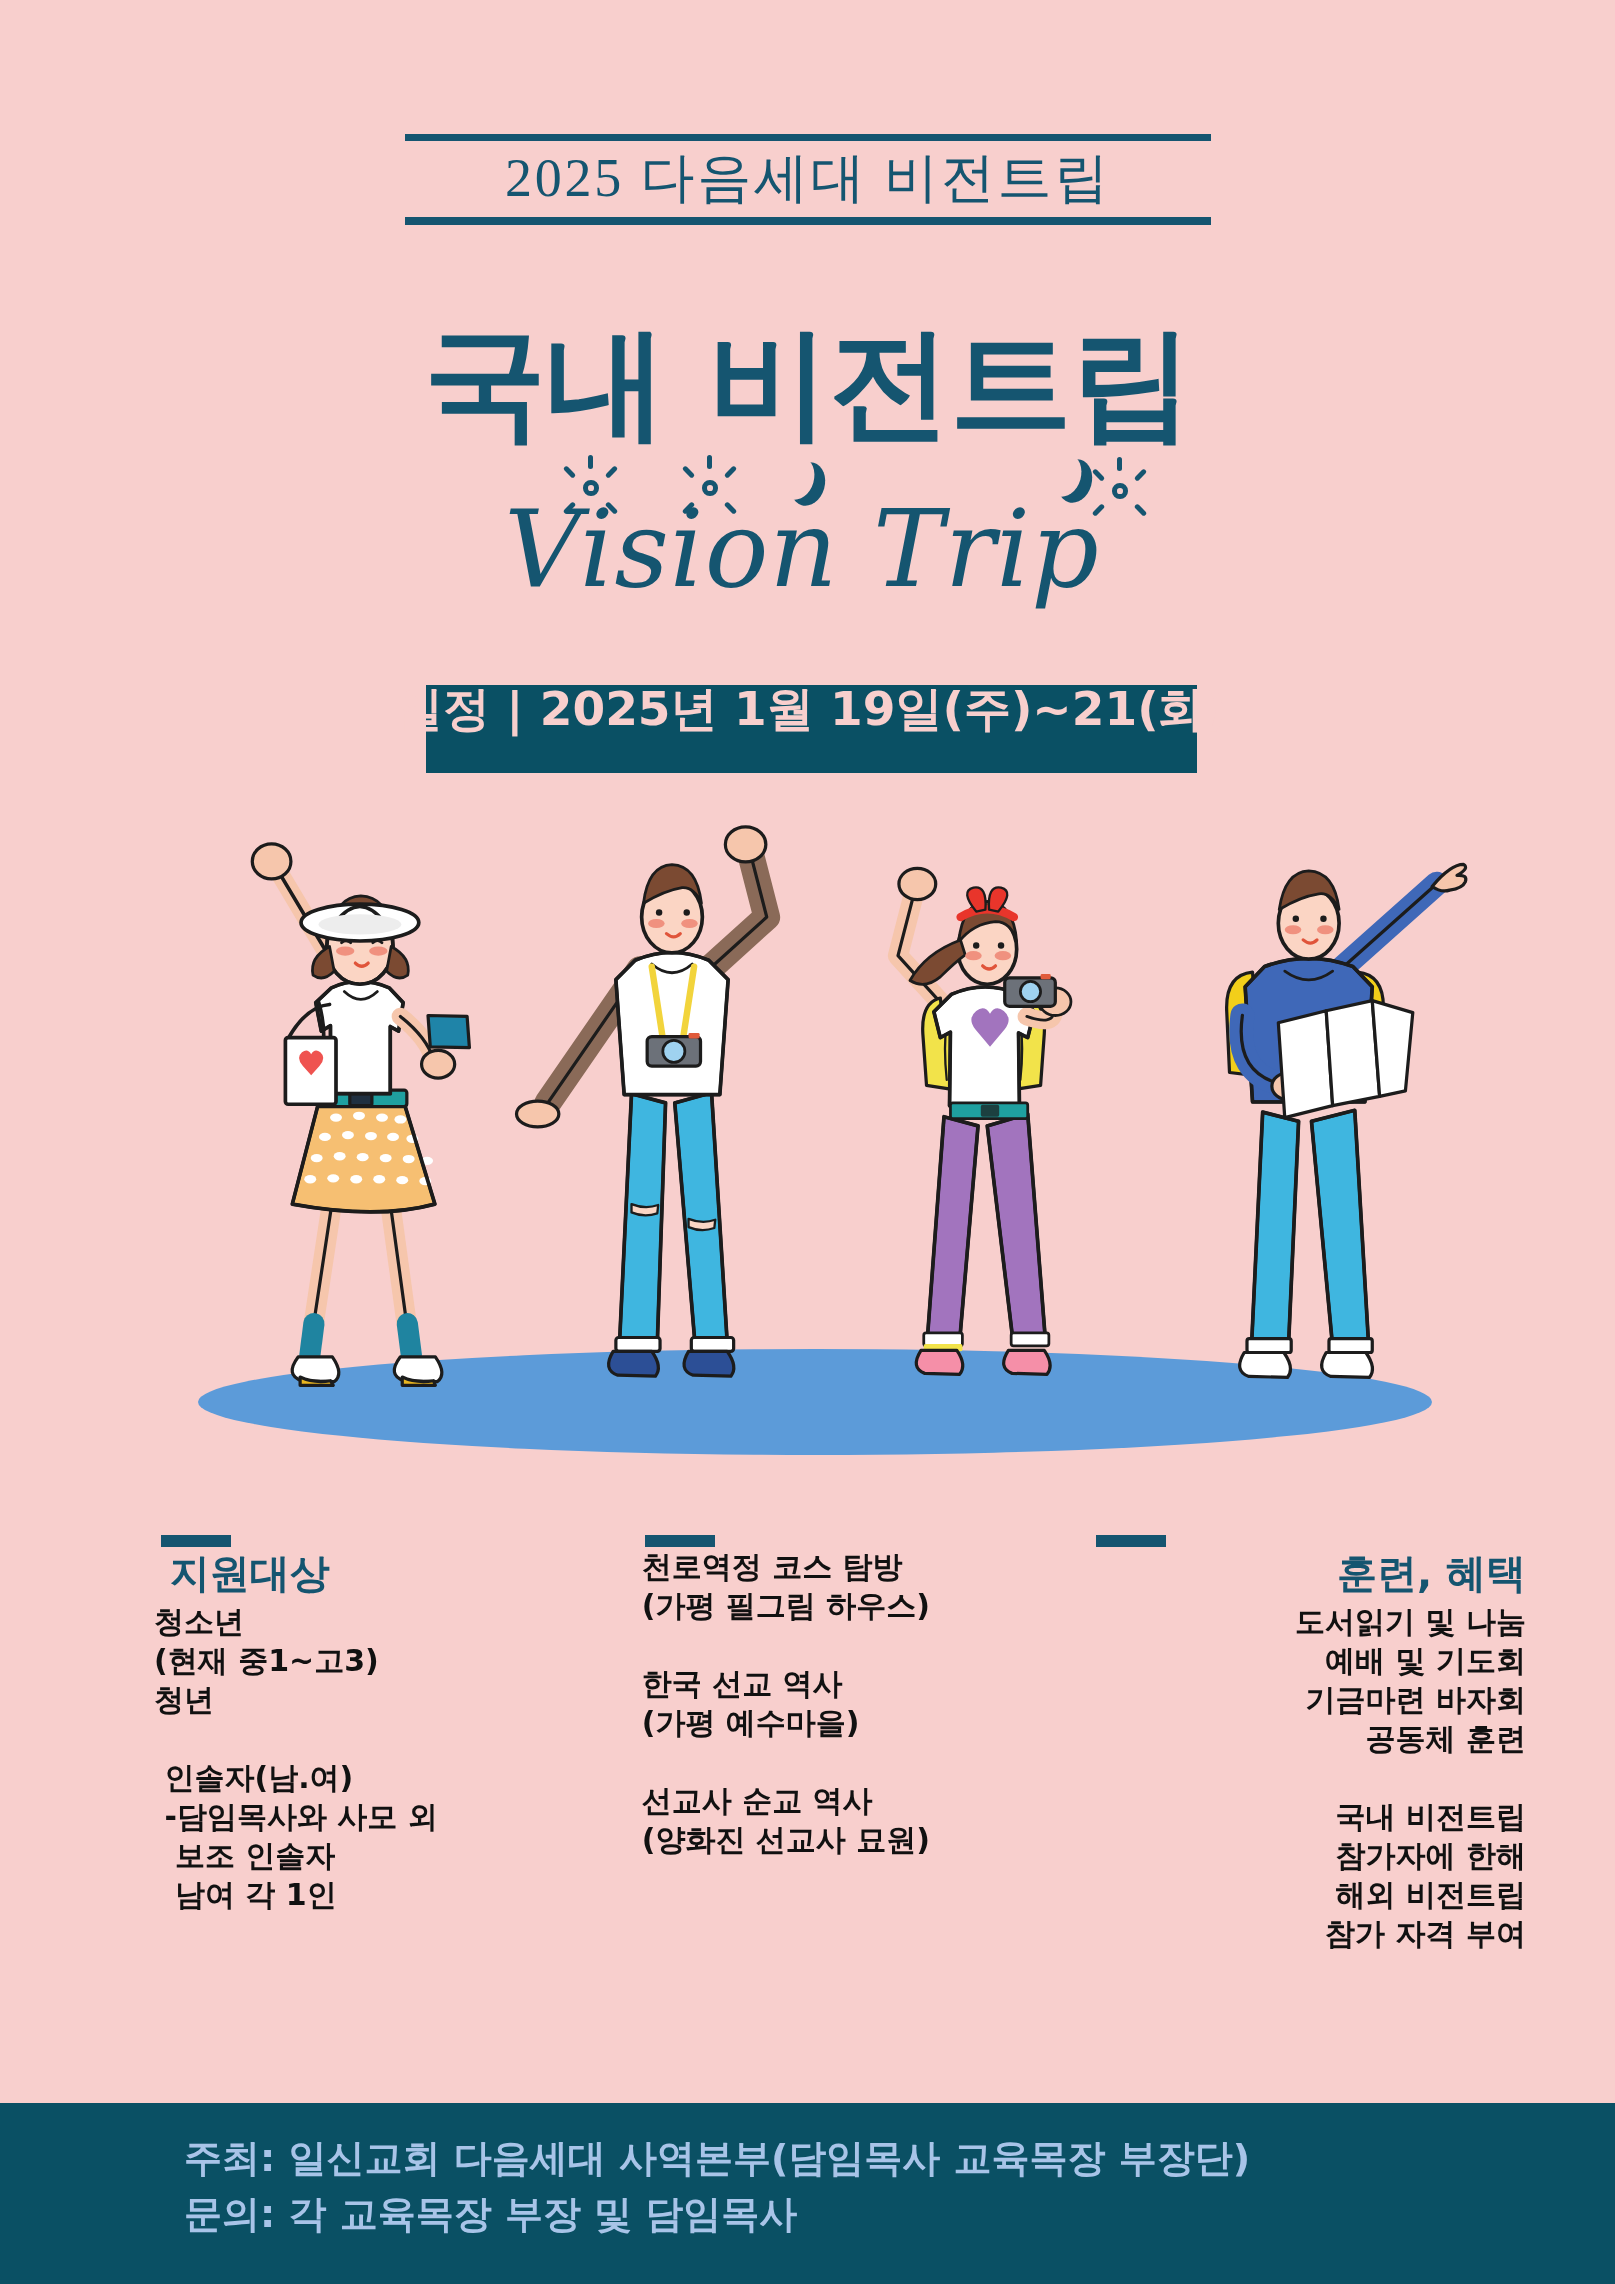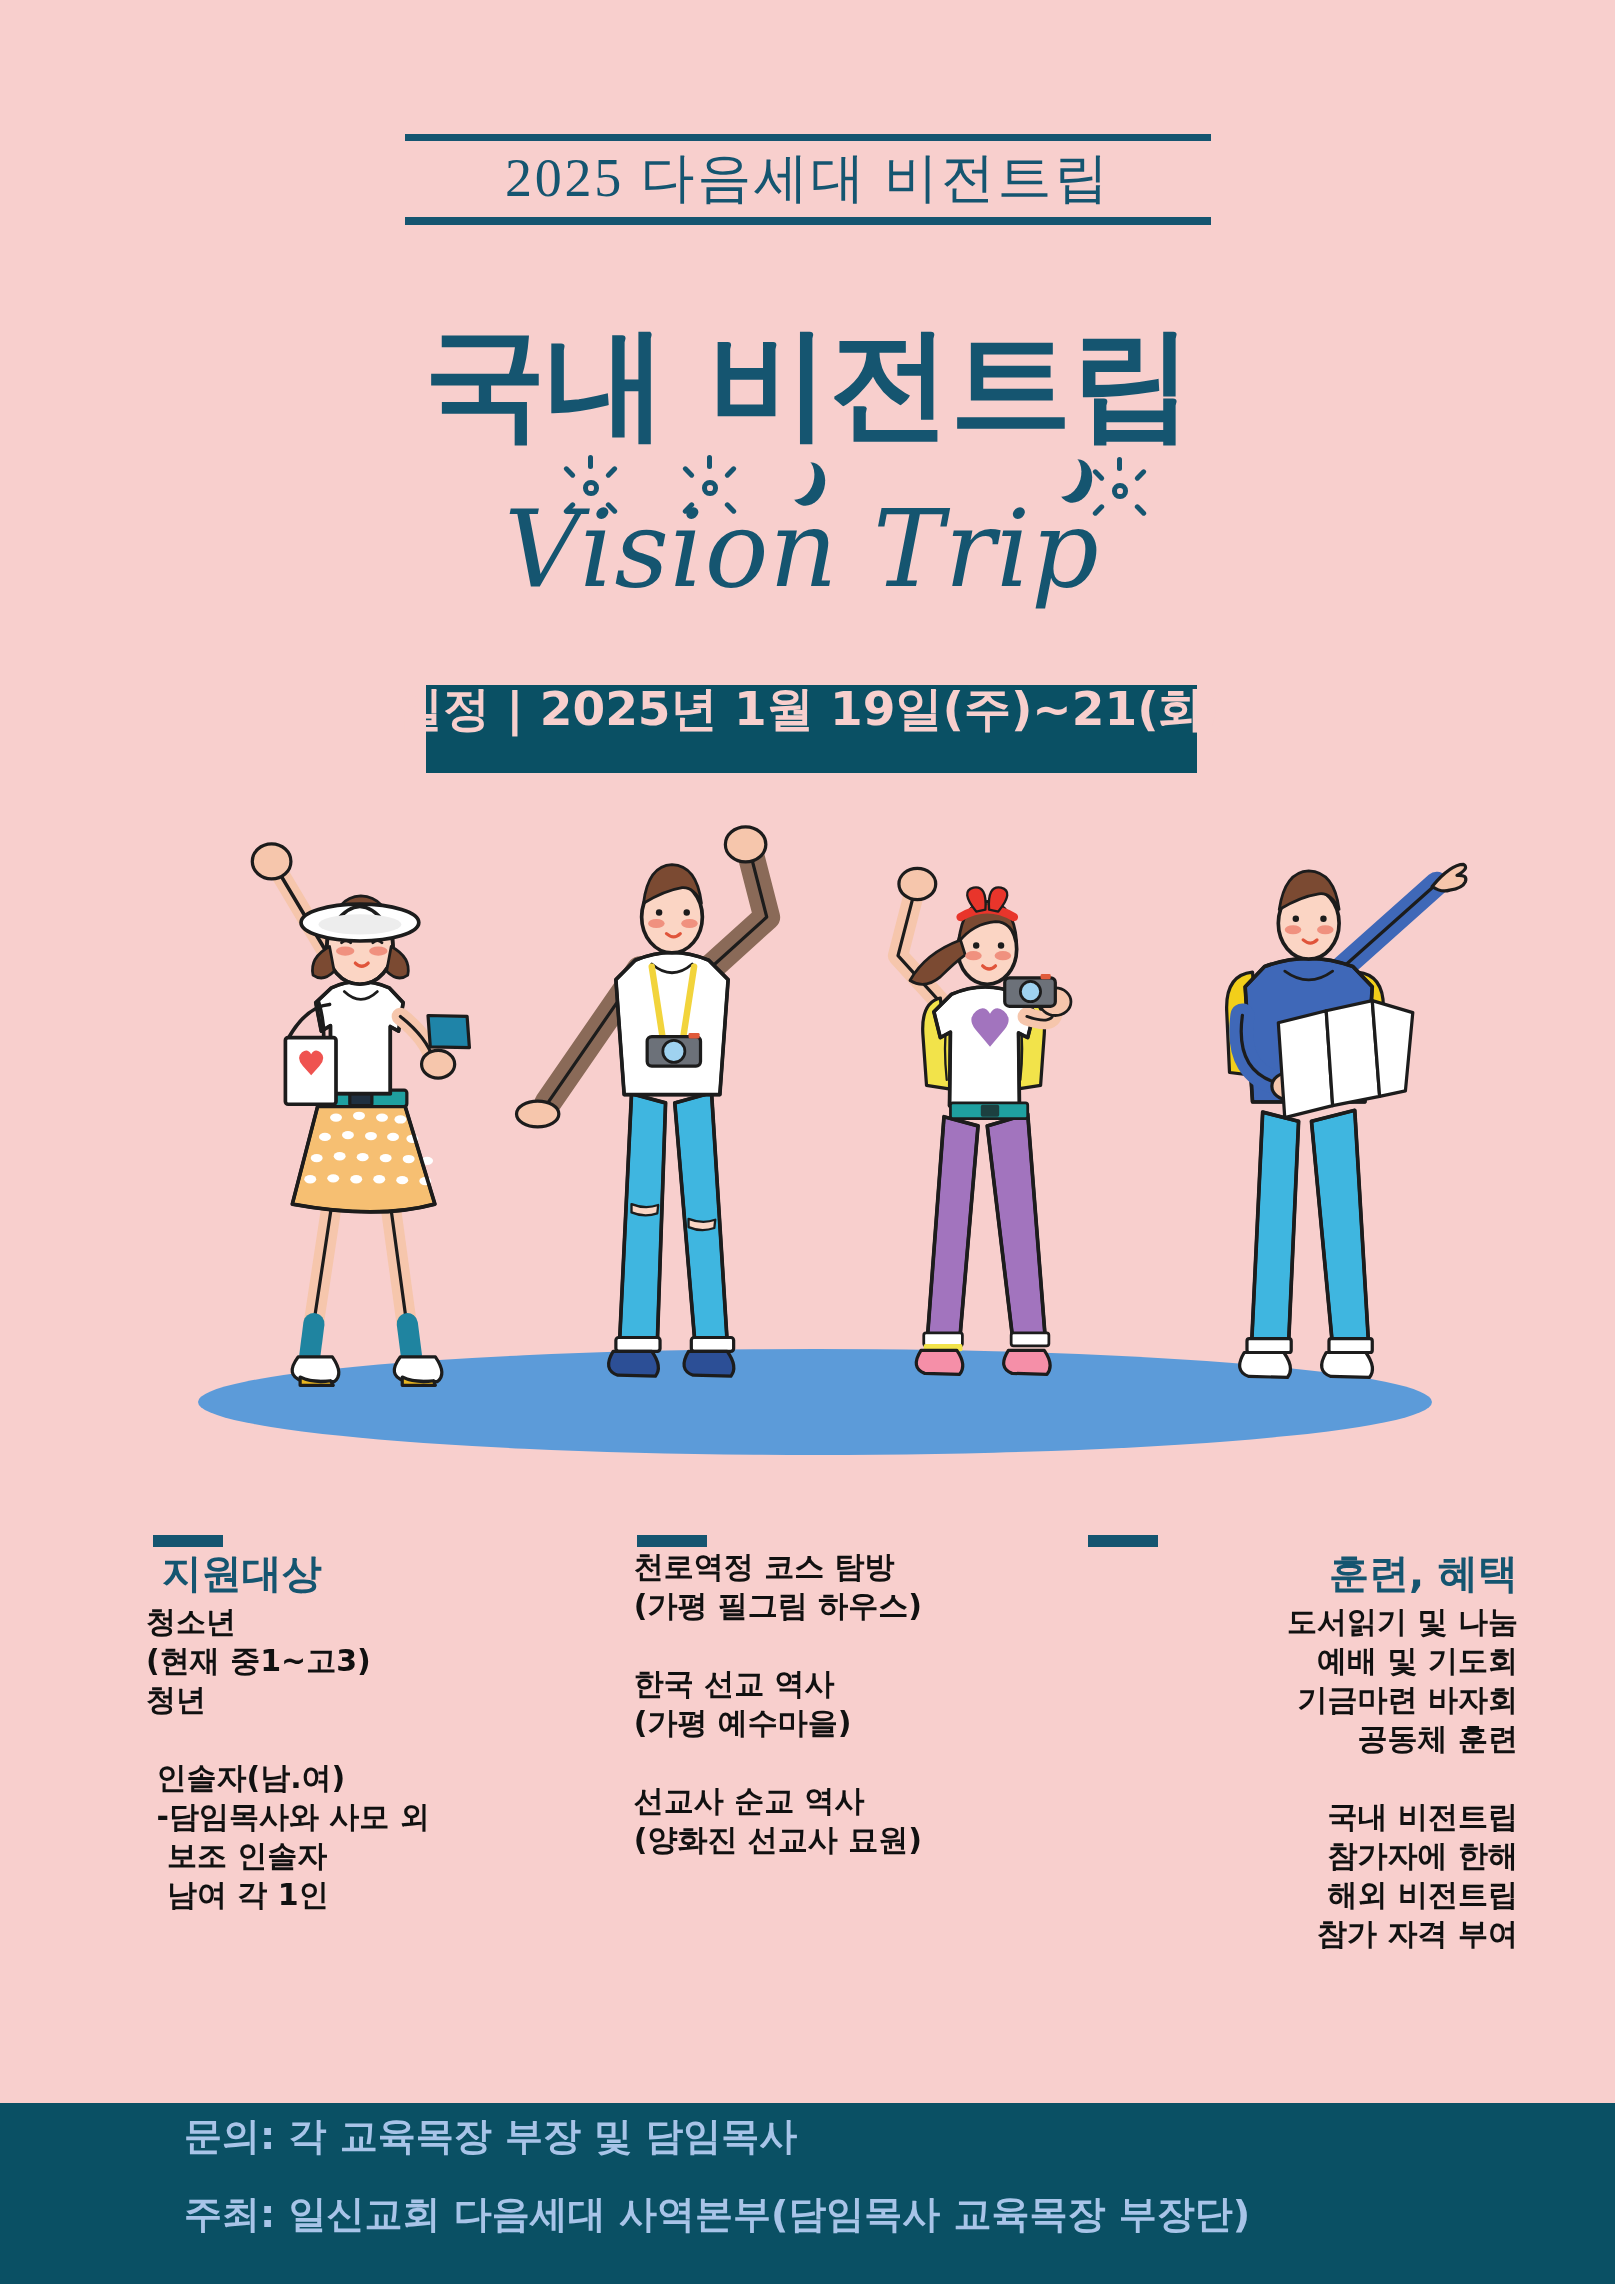--- a/index.html
+++ b/index.html
@@ -67,21 +67,21 @@
   
   .illus{position:absolute;left:0;right:0;top:810px;height:645px;}
   .ground{
     position:absolute;left:198px;top:539px;width:1234px;height:106px;
     background:#5c9bd9;border-radius:50%;
   }
   .fig{position:absolute;bottom:0;}
   .fig svg{display:block;}
 
   
-  .cols{position:absolute;left:0;right:0;top:1535px;height:543px;padding-left:44px;}
+  .cols{position:absolute;left:8px;right:0;top:1535px;height:543px;padding-left:44px;}
   .col{position:absolute;top:0;}
   .col1{left:146px;width:460px;}
   .col2{left:630px;width:465px;}
   .col3{left:1081px;width:437px;text-align:right;}
 
   .col-underline{width:70px;height:12px;background:#155570;margin-left:7.4px;}
   .col-title{
     color:#155570;font-size:40px;font-weight:700;line-height:1.15;
     margin:2.8px 0 6.4px 15.7px;white-space:nowrap;
     font-family:"DejaVu Sans","Liberation Sans",sans-serif;
@@ -432,18 +432,18 @@
 공동체 훈련
 
 국내 비전트립
 참가자에 한해
 해외 비전트립
 참가 자격 부여</div>
     </div>
   </div>
 
   <div class="footer">
+    <div class="footer-line l1">주최: 일신교회 다음세대 사역본부(담임목사 교육목장 부장단)</div>
     <div class="footer-line l2">문의: 각 교육목장 부장 및 담임목사</div>
-    <div class="footer-line l1">주최: 일신교회 다음세대 사역본부(담임목사 교육목장 부장단)</div>
   </div>
 
 </div>
 
 
 </body></html>

